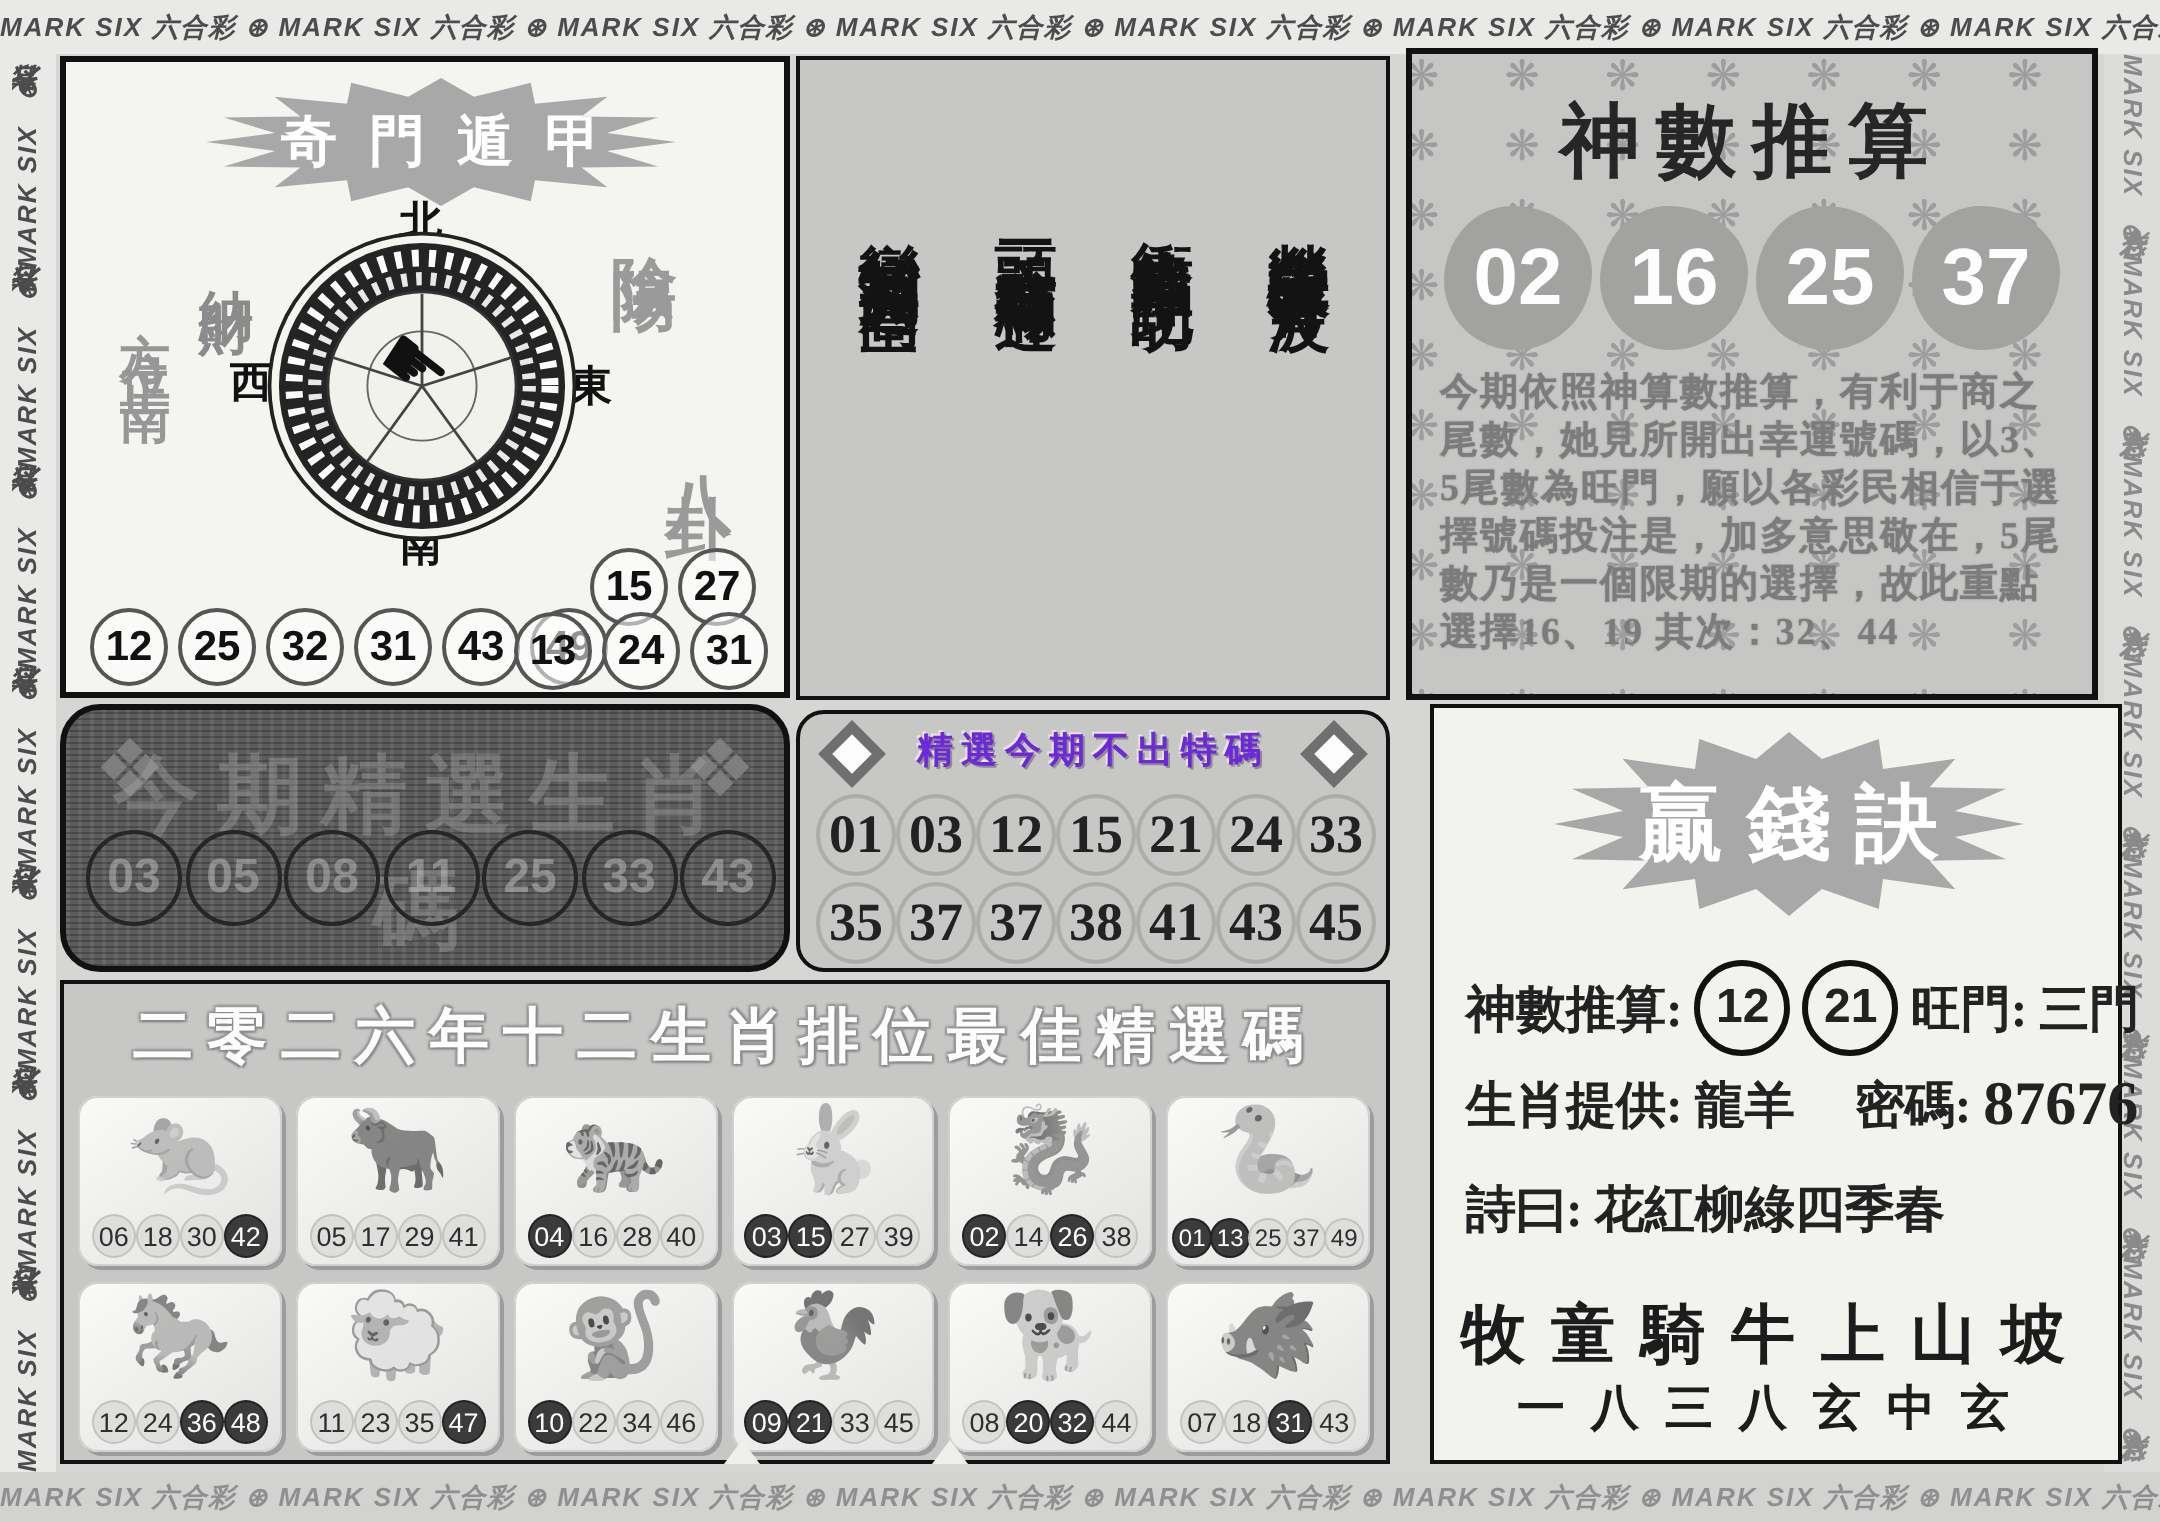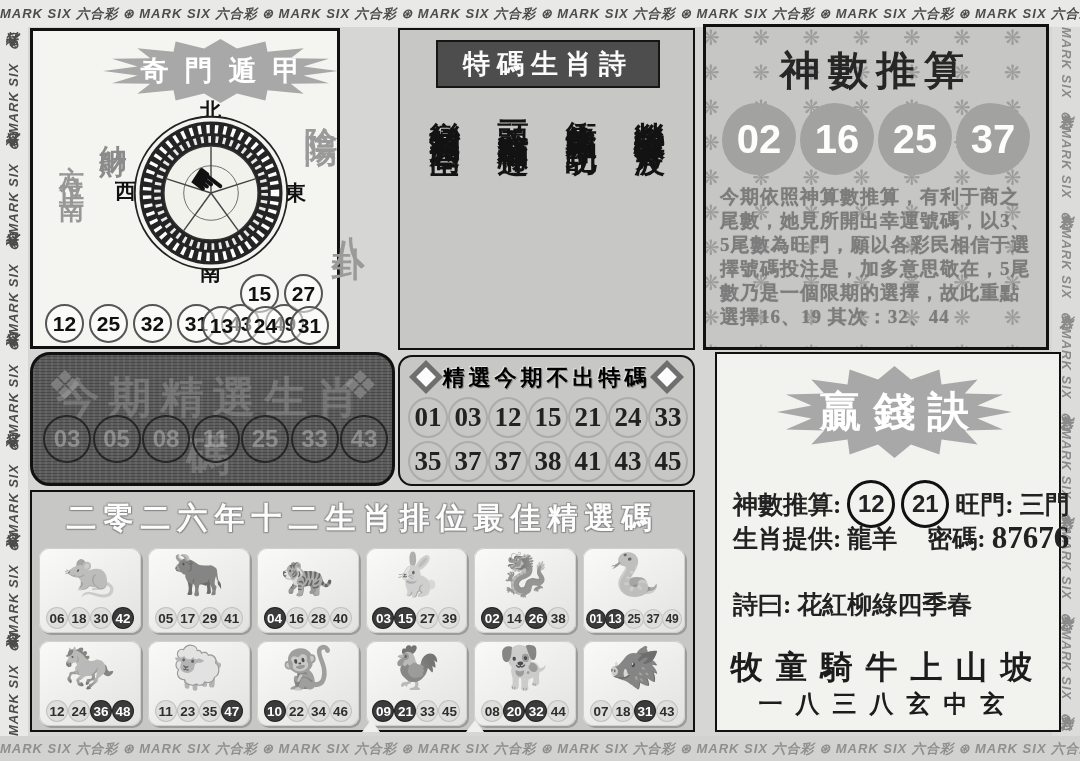--- a/index.html
+++ b/index.html
@@ -12,21 +12,21 @@
   .strip.top{left:0;top:0;width:1080px;height:27px;line-height:27px;}
   .strip.bottom{left:0;top:736px;width:1080px;height:25px;line-height:25px;color:#8f8f8f;background:#d2d2d0;}
   .strip.left{left:0;top:27px;width:28px;height:709px;background:#e9e9e7;}
   .strip.right{left:1052px;top:27px;width:28px;height:709px;background:#dcdcda;color:#8a8a8a;}
   .vtext{writing-mode:vertical-rl;transform:rotate(180deg);width:28px;height:709px;
          line-height:28px;letter-spacing:1px;}
   .strip.right .vtext{transform:none;}
   
   .panel{position:absolute;border:3px solid #111;box-sizing:border-box;}
   
-  #p-qimen{left:30px;top:28px;width:310px;height:321px;background:#f4f4f0;}
+  #p-qimen{left:30px;top:28px;width:365px;height:321px;background:#f4f4f0;}
   .burst{position:absolute;background:#a8a8a8;
          clip-path:polygon(100% 50%,85.3% 57%,96.2% 69.1%,79.9% 70%,85.4% 85.4%,70% 79.9%,69.1% 96.2%,57% 85.3%,50% 100%,43% 85.3%,30.9% 96.2%,30% 79.9%,14.6% 85.4%,20.1% 70%,3.8% 69.1%,14.7% 57%,0% 50%,14.7% 43%,3.8% 30.9%,20.1% 30%,14.6% 14.6%,30% 20.1%,30.9% 3.8%,43% 14.7%,50% 0%,57% 14.7%,69.1% 3.8%,70% 20.1%,85.4% 14.6%,79.9% 30%,96.2% 30.9%,85.3% 43%);
          display:flex;align-items:center;justify-content:center;color:#fff;}
   #qimen-burst{left:70px;top:8px;width:235px;height:64px;font-size:28px;font-weight:bold;letter-spacing:16px;text-indent:16px;}
   .handnote{position:absolute;color:#8b8b8b;font-weight:bold;}
   #lbl-nacai{left:62px;top:92px;font-size:27px;writing-mode:vertical-rl;letter-spacing:6px;}
   #lbl-fangwei{left:22px;top:115px;font-size:25px;writing-mode:vertical-rl;letter-spacing:10px;color:#979797;}
   #lbl-yinyang{left:265px;top:70px;font-size:33px;writing-mode:vertical-rl;letter-spacing:8px;color:#9a9a9a;}
   #lbl-bagua{left:292px;top:180px;font-size:33px;writing-mode:vertical-rl;letter-spacing:10px;color:#9a9a9a;}
   .dir{position:absolute;font-size:21px;font-weight:bold;color:#111;}
@@ -72,37 +72,37 @@
   #dark-title{position:absolute;left:0;top:14px;width:100%;text-align:center;font-size:43px;
               font-weight:bold;letter-spacing:9px;color:rgba(165,165,165,.38);}
   #dark-nums{position:absolute;left:10px;top:60px;width:345px;display:flex;justify-content:space-between;}
   .dcirc{width:44px;height:44px;border:2.5px solid #262626;border-radius:50%;
          display:flex;align-items:center;justify-content:center;
          font-family:"Liberation Sans", sans-serif;font-weight:bold;font-size:24px;
          color:rgba(205,205,205,.45);}
   
   #p-exclude{left:398px;top:355px;width:297px;height:131px;background:#c7c7c5;
              border-width:2.5px;border-radius:14px;}
-  #excl-title{position:absolute;left:0;top:6px;width:100%;text-align:center;font-size:22px;
-              font-weight:bold;letter-spacing:4px;color:#000000;
+  #excl-title{position:absolute;left:0;top:6px;width:100%;text-align:center;font-size:18px;
+              font-weight:bold;letter-spacing:4px;color:#6d28d9;
               text-shadow:1px 1px 0 #8e8e8e,-1px -1px 0 #e5e5e3;}
   .dia{position:absolute;top:8px;width:24px;height:24px;background:#6f6f6f;transform:rotate(45deg);}
   .dia::after{content:"";position:absolute;left:5px;top:5px;width:14px;height:14px;background:#fcfcfc;}
   #dia-l{left:14px;} #dia-r{right:14px;}
   .excl-row{position:absolute;left:8px;width:280px;display:flex;justify-content:space-between;}
   #excl-r1{top:40px;} #excl-r2{top:84px;}
   .excl-num{width:37px;height:37px;border:2px solid rgba(150,150,150,.55);border-radius:50%;
             display:flex;align-items:center;justify-content:center;
             font-weight:bold;font-size:27px;color:#222;}
   
   #p-win{left:703px;top:352px;width:346px;height:380px;background:#f2f2ee;border-width:2.5px;margin-left:12px;}
   #win-burst{left:60px;top:12px;width:235px;height:92px;font-size:42px;font-weight:bold;letter-spacing:12px;text-indent:12px;}
   .win-line{position:absolute;left:16px;font-size:25px;font-weight:bold;color:#222;
             display:flex;align-items:center;gap:6px;white-space:nowrap;}
-  #win-l1{top:126px;} #win-l2{top:166px;} #win-l3{top:234px;}
+  #win-l1{top:126px;} #win-l2{top:180px;} #win-l3{top:234px;}
   .ring{display:inline-flex;align-items:center;justify-content:center;width:42px;height:42px;
         border:3px solid #111;border-radius:50%;font-family:"Liberation Sans", sans-serif;
         font-size:24px;font-weight:bold;}
   .big-code{font-family:"Liberation Serif", serif;font-size:31px;}
   #win-f1{top:292px;left:0;width:100%;text-align:center;position:absolute;
           font-size:32px;font-weight:bold;letter-spacing:13px;color:#1c1c1c;}
   #win-f2{top:334px;left:0;width:100%;text-align:center;position:absolute;
           font-size:24px;font-weight:bold;letter-spacing:13px;color:#1c1c1c;}
   
   #p-zodiac{left:30px;top:490px;width:665px;height:242px;background:#c7c7c5;border-width:2.5px;padding-left:44px;}
@@ -113,21 +113,21 @@
   #zgrid{position:absolute;left:7px;top:56px;width:646px;height:178px;display:grid;
          grid-template-columns:repeat(6,1fr);grid-template-rows:1fr 1fr;gap:8px 7px;}
   .zcell{position:relative;background:linear-gradient(145deg,#fafaf8,#e2e2e0);
          border-radius:10px;box-shadow:2px 2px 0 #9c9c9c, inset 0 0 0 1px #d0d0d0;
          display:flex;flex-direction:column;align-items:center;justify-content:flex-end;
          overflow:hidden;}
   .zimg{position:absolute;top:2px;left:0;width:100%;text-align:center;font-size:42px;
         filter:grayscale(1) contrast(.75) opacity(.8);
         font-family:"DejaVu Sans", sans-serif;}
   .znums{position:relative;display:flex;gap:2px;margin-bottom:5px;z-index:2;
-         font-family:"Liberation Sans", sans-serif;font-weight:bold;font-size:13.5px;color:#2e2e2e;}
+         font-family:"Liberation Sans", sans-serif;font-weight:normal;font-size:13.5px;color:#2e2e2e;}
   .znums span{display:inline-flex;align-items:center;justify-content:center;
               width:20px;height:20px;border-radius:50%;background:#dededc;box-shadow:0 0 0 1px #c2c2c0;}
   .znums span.hl{background:#3b3b3b;color:#ffffff;box-shadow:0 0 0 1px #222;}
   .znums.five{gap:1px;font-size:12px;}
   .znums.five span{width:18px;height:18px;}
   .tri{position:absolute;width:0;height:0;border-left:9px solid transparent;
        border-right:9px solid transparent;border-bottom:12px solid #efefed;}
 </style>
 </head>
 <body>
@@ -185,23 +185,20 @@
       <span class="circ">27</span>
     </div>
     <div class="numrow" id="qimen-nums-r2">
       <span class="circ">13</span>
       <span class="circ">24</span>
       <span class="circ">31</span>
     </div>
   </div>
 
   <div class="panel" id="p-poem">
-    <div id="poem-head">
-      <span>特碼生肖詩</span>
-    </div>
     <div id="poem-cols">
       <div class="poem-col">勞勞碌碌苦奔波</div>
       <div class="poem-col">衝鋒陷陣不記功</div>
       <div class="poem-col">三頭六臂顯神通</div>
       <div class="poem-col">變幻莫測起高空</div>
     </div>
   </div>
 
   <div class="panel" id="p-shenshu">
     <div id="flowers">❋ ❋ ❋ ❋ ❋ ❋ ❋ ❋ ❋ ❋ ❋ ❋ ❋ ❋ ❋ ❋ ❋ ❋ ❋ ❋ ❋ ❋ ❋ ❋ ❋ ❋ ❋ ❋ ❋ ❋ ❋ ❋ ❋ ❋ ❋ ❋ ❋ ❋ ❋ ❋ ❋ ❋ ❋ ❋ ❋ ❋ ❋ ❋ ❋ ❋ ❋ ❋ ❋ ❋ ❋ ❋ ❋ ❋ ❋ ❋ ❋ ❋ ❋ ❋ ❋ ❋ ❋ ❋ ❋ ❋ ❋ ❋ ❋ ❋ ❋ ❋ ❋ ❋ ❋ ❋ ❋ ❋ ❋ ❋ ❋ ❋ ❋ ❋ ❋ ❋ ❋ ❋ ❋ ❋ ❋ ❋ ❋ ❋ ❋ ❋ ❋ ❋ ❋ ❋ ❋ ❋ ❋ ❋ ❋ ❋ ❋ ❋ ❋ ❋ ❋ ❋ ❋ ❋ ❋ ❋ ❋ ❋ ❋ ❋ ❋ ❋ ❋ ❋ ❋ ❋ ❋ ❋ ❋ ❋ ❋ ❋</div>

